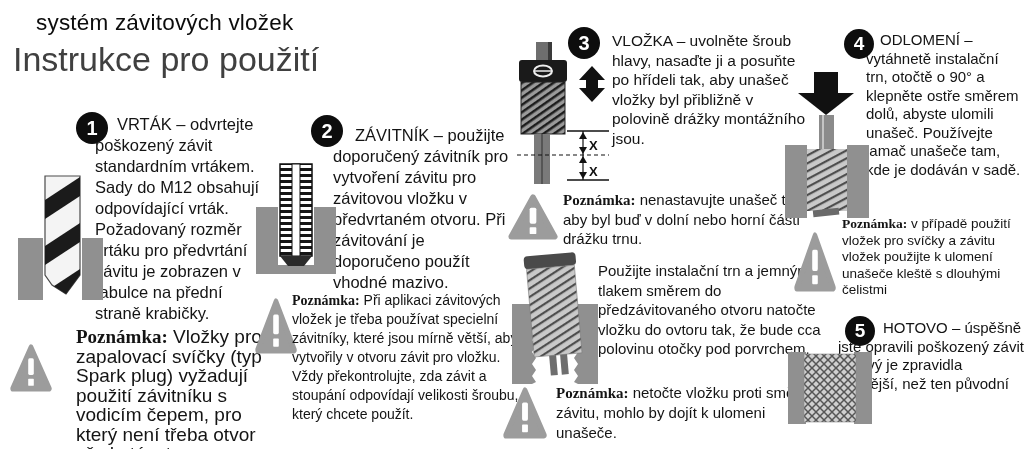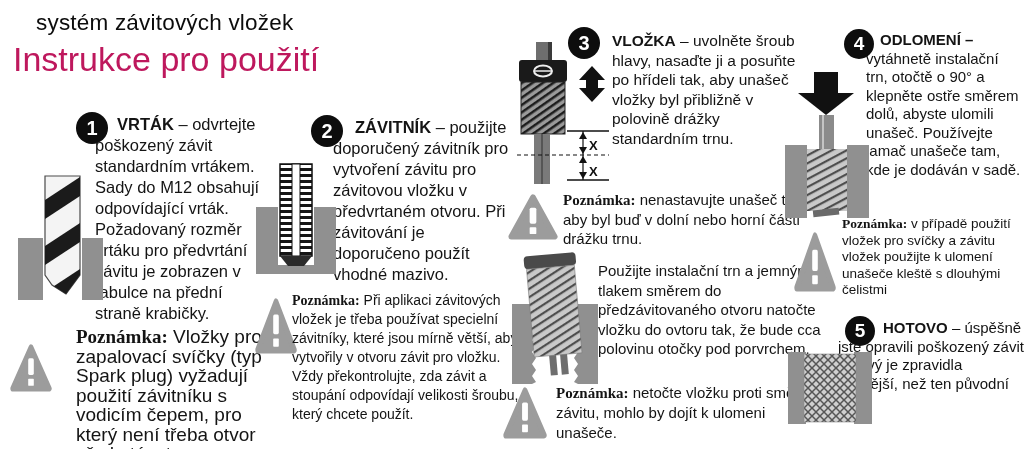--- a/index.html
+++ b/index.html
@@ -1,25 +1,25 @@
 <!DOCTYPE html>
 <html><head>
 <meta charset="utf-8">
 <style>
   html,body{margin:0;padding:0;background:#fff;}
   #canvas{position:relative;width:1024px;height:449px;background:#ffffff;overflow:hidden;
           font-family:"Liberation Sans","DejaVu Sans",sans-serif;color:#141414;}
   .abs{position:absolute;}
   .subtitle{font-size:22.5px;color:#0c0c0c;letter-spacing:.2px;}
-  .pagetitle{font-size:34px;color:#be185d;}
+  .pagetitle{font-size:34px;color:#404040;}
   .badge{position:absolute;background:#0d0d0d;color:#fff;border-radius:50%;
          display:flex;align-items:center;justify-content:center;font-weight:bold;}
   .b32{width:32px;height:32px;font-size:20px;}
   .b30{width:30px;height:30px;font-size:19px;}
-  .step b{font-weight:bold;text-align:center;}
+  .step b{font-weight:normal;text-align:center;}
   .s12{font-size:16.5px;line-height:21px;}
   .s3{font-size:15.5px;line-height:19.5px;}
   .s45{font-size:15px;line-height:18.5px;}
   .note b{font-weight:bold;font-family:Liberation Serif, serif;}
   .n1{font-size:19px;line-height:19.5px;}
   .n2{font-size:14px;line-height:19px;}
   .n3{font-size:15px;line-height:19px;}
   .n3b{font-size:15px;line-height:20px;}
   .n4{font-size:13.5px;line-height:16.5px;}
   .p3{font-size:15px;line-height:19.5px;}
@@ -80,21 +80,21 @@
     <polygon points="30,4 56,50 4,50" fill="#9c9c9c" stroke="#9c9c9c" stroke-width="7" stroke-linejoin="round"></polygon>
     <rect x="26" y="16" width="8" height="19" rx="2" fill="#fff"></rect>
     <rect x="26" y="39" width="8" height="8" rx="1" fill="#fff"></rect>
   </svg>
   <div class="abs note n1" style="left:76px;top:327px;width:186px">
     <b>Poznámka:</b>
     <span>Vložky pro zapalovací svíčky (typ Spark plug) vyžadují použití závitníku s vodicím čepem, pro který není třeba otvor předvrtávat.</span>
   </div>
 
   <div class="badge b32" style="left:311px;top:115px">2</div>
-  <div class="abs step s12" style="left:333px;top:117px;width:180px;text-indent:22px">
+  <div class="abs step s12" style="left:333px;top:125px;width:180px;text-indent:22px">
     <b>ZÁVITNÍK</b>
     <span>– použijte doporučený závitník pro vytvoření závitu pro závitovou vložku v předvrtaném otvoru. Při závitování je doporučeno použít vhodné mazivo.</span>
   </div>
 
   <svg class="abs" style="left:253px;top:162px" width="86" height="113" viewBox="0 0 86 113">
     <path d="M3 45 H83 V112 H3 Z" fill="#909090"></path>
     <rect x="25" y="45" width="36" height="58" fill="#ffffff"></rect>
     <rect x="27" y="2" width="32" height="92" fill="url(#tapstripe)" stroke="#111" stroke-width="1.5"></rect>
     <rect x="39" y="2" width="8" height="92" fill="#ffffff" stroke="#111" stroke-width="1"></rect>
     <path d="M27 94 L59 94 L51 104 L35 104 Z" fill="#2a2a2a"></path>
@@ -106,21 +106,21 @@
     <rect x="26" y="39" width="8" height="8" rx="1" fill="#fff"></rect>
   </svg>
   <div class="abs note n2" style="left:292px;top:291px;width:228px">
     <b>Poznámka:</b>
     <span>Při aplikaci závitových vložek je třeba používat specielní závitníky, které jsou mírně větší, aby vytvořily v otvoru závit pro vložku. Vždy překontrolujte, zda závit a stoupání odpovídají velikosti šroubu, který chcete použít.</span>
   </div>
 
   <div class="badge b32" style="left:568px;top:27px">3</div>
   <div class="abs step s3" style="left:612px;top:31px;width:196px">
     <b>VLOŽKA</b>
-    <span>– uvolněte šroub hlavy, nasaďte ji a posuňte po hřídeli tak, aby unašeč vložky byl přibližně v polovině drážky standardním trnu.</span>
+    <span>– uvolněte šroub hlavy, nasaďte ji a posuňte po hřídeli tak, aby unašeč vložky byl přibližně v polovině drážky montážního jsou.</span>
   </div>
 
   <svg class="abs" style="left:505px;top:42px" width="106" height="150" viewBox="0 0 106 150">
     <rect x="31" y="0" width="16" height="20" fill="#6e6e6e"></rect>
     <rect x="43" y="0" width="4" height="20" fill="#3a3a3a"></rect>
     <rect x="14" y="18" width="48" height="22" rx="3" fill="#1a1a1a"></rect>
     <ellipse cx="38" cy="29" rx="9" ry="5.5" fill="none" stroke="#eee" stroke-width="2"></ellipse>
     <line x1="30" y1="29" x2="46" y2="29" stroke="#eee" stroke-width="1.5"></line>
     <rect x="16" y="40" width="44" height="52" fill="url(#coildark)" stroke="#222" stroke-width="1"></rect>
     <rect x="29" y="92" width="16" height="50" fill="#7a7a7a"></rect>

